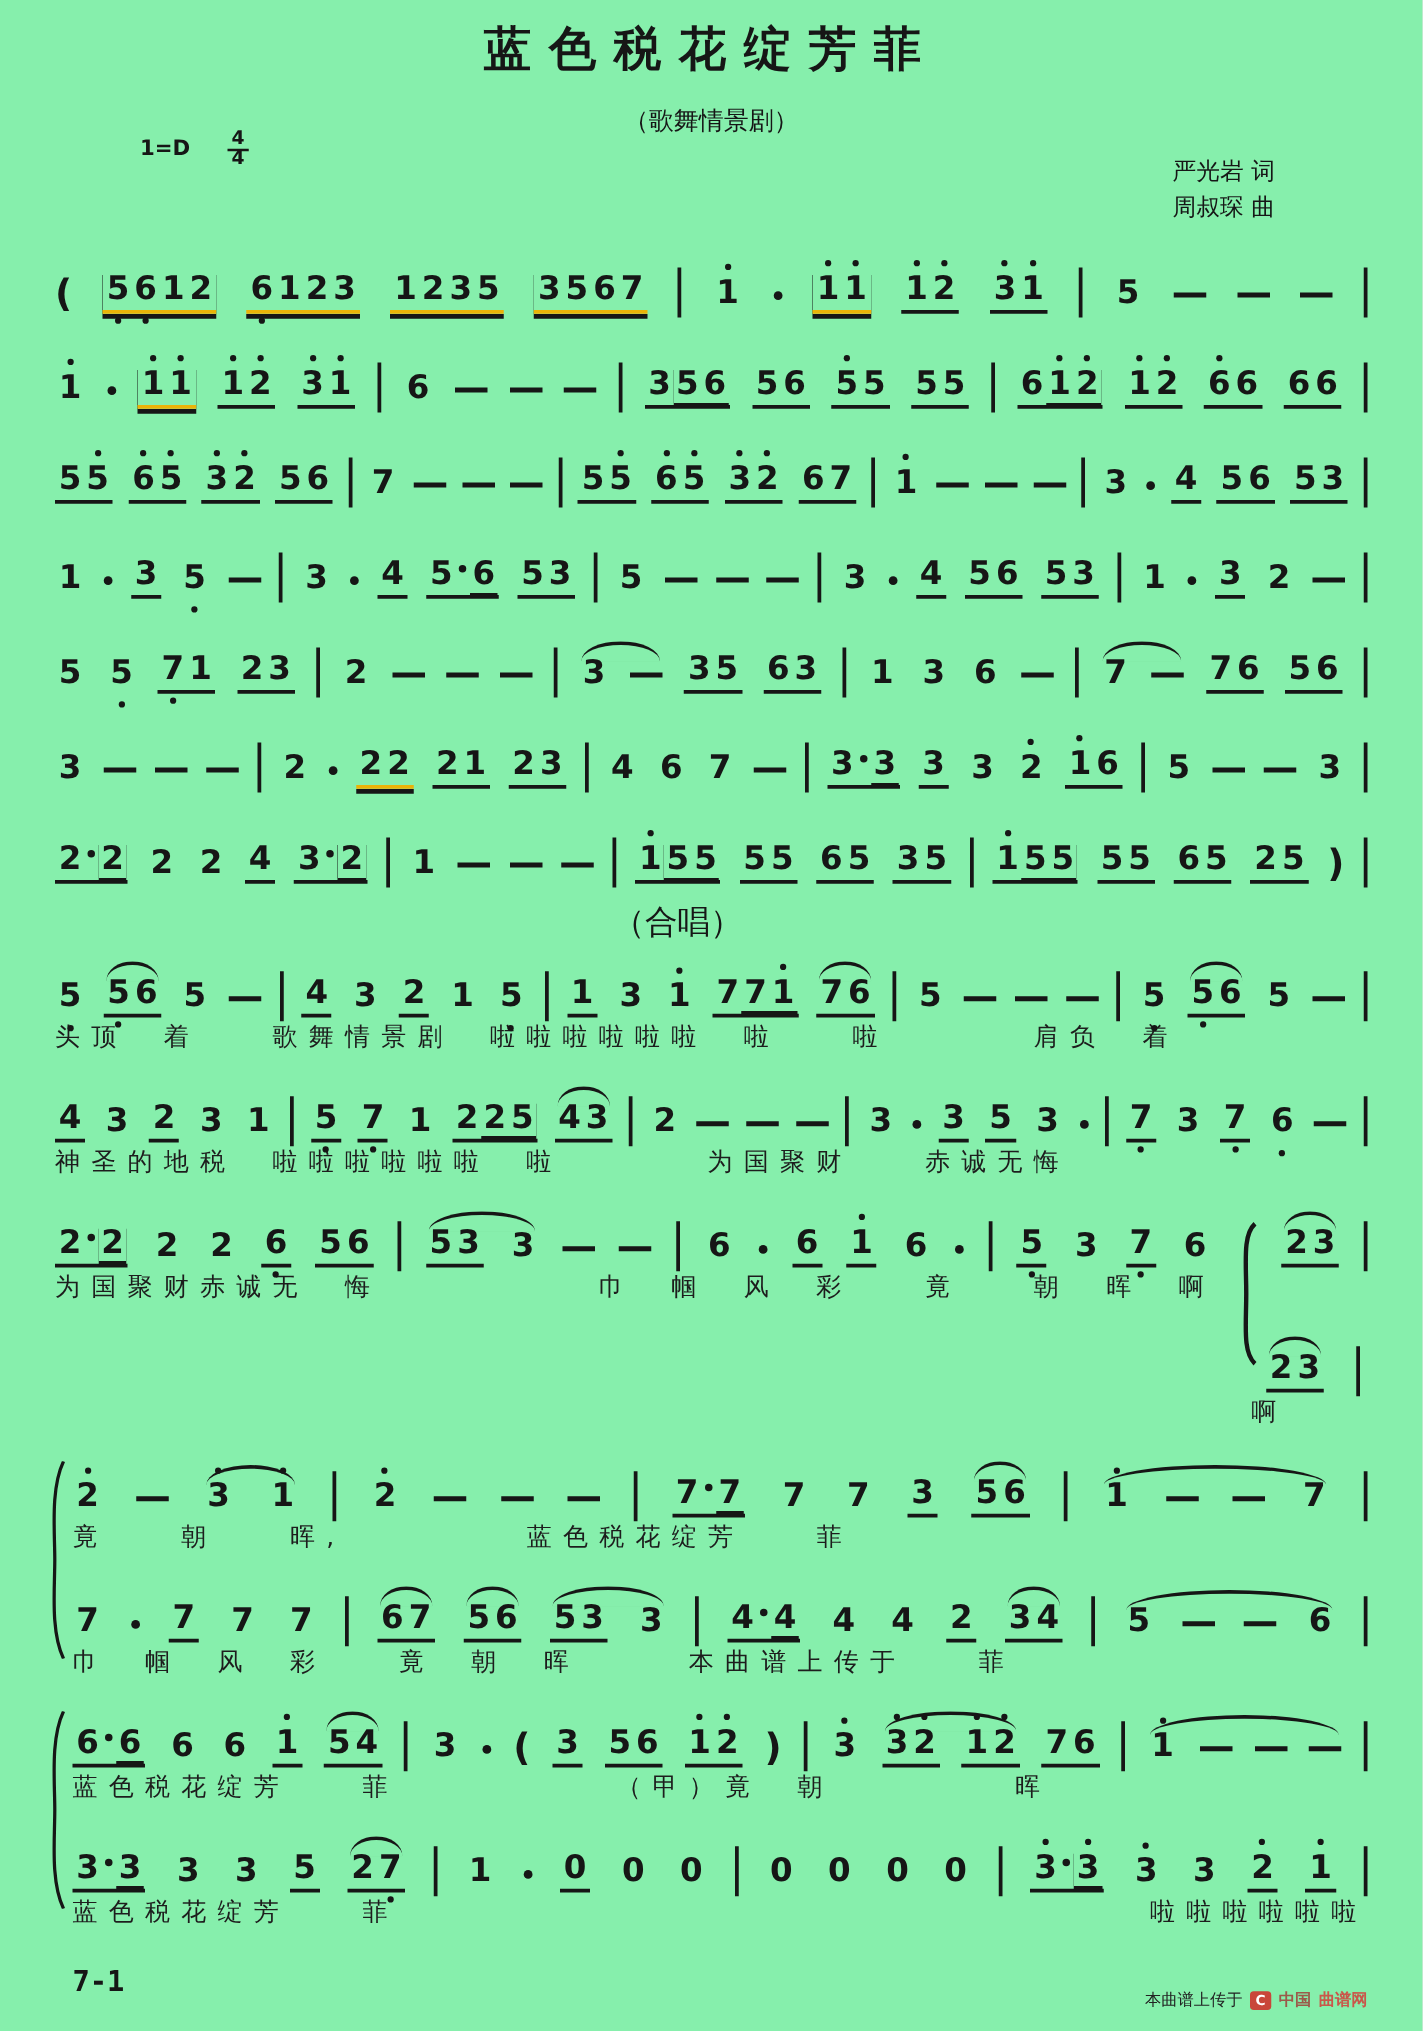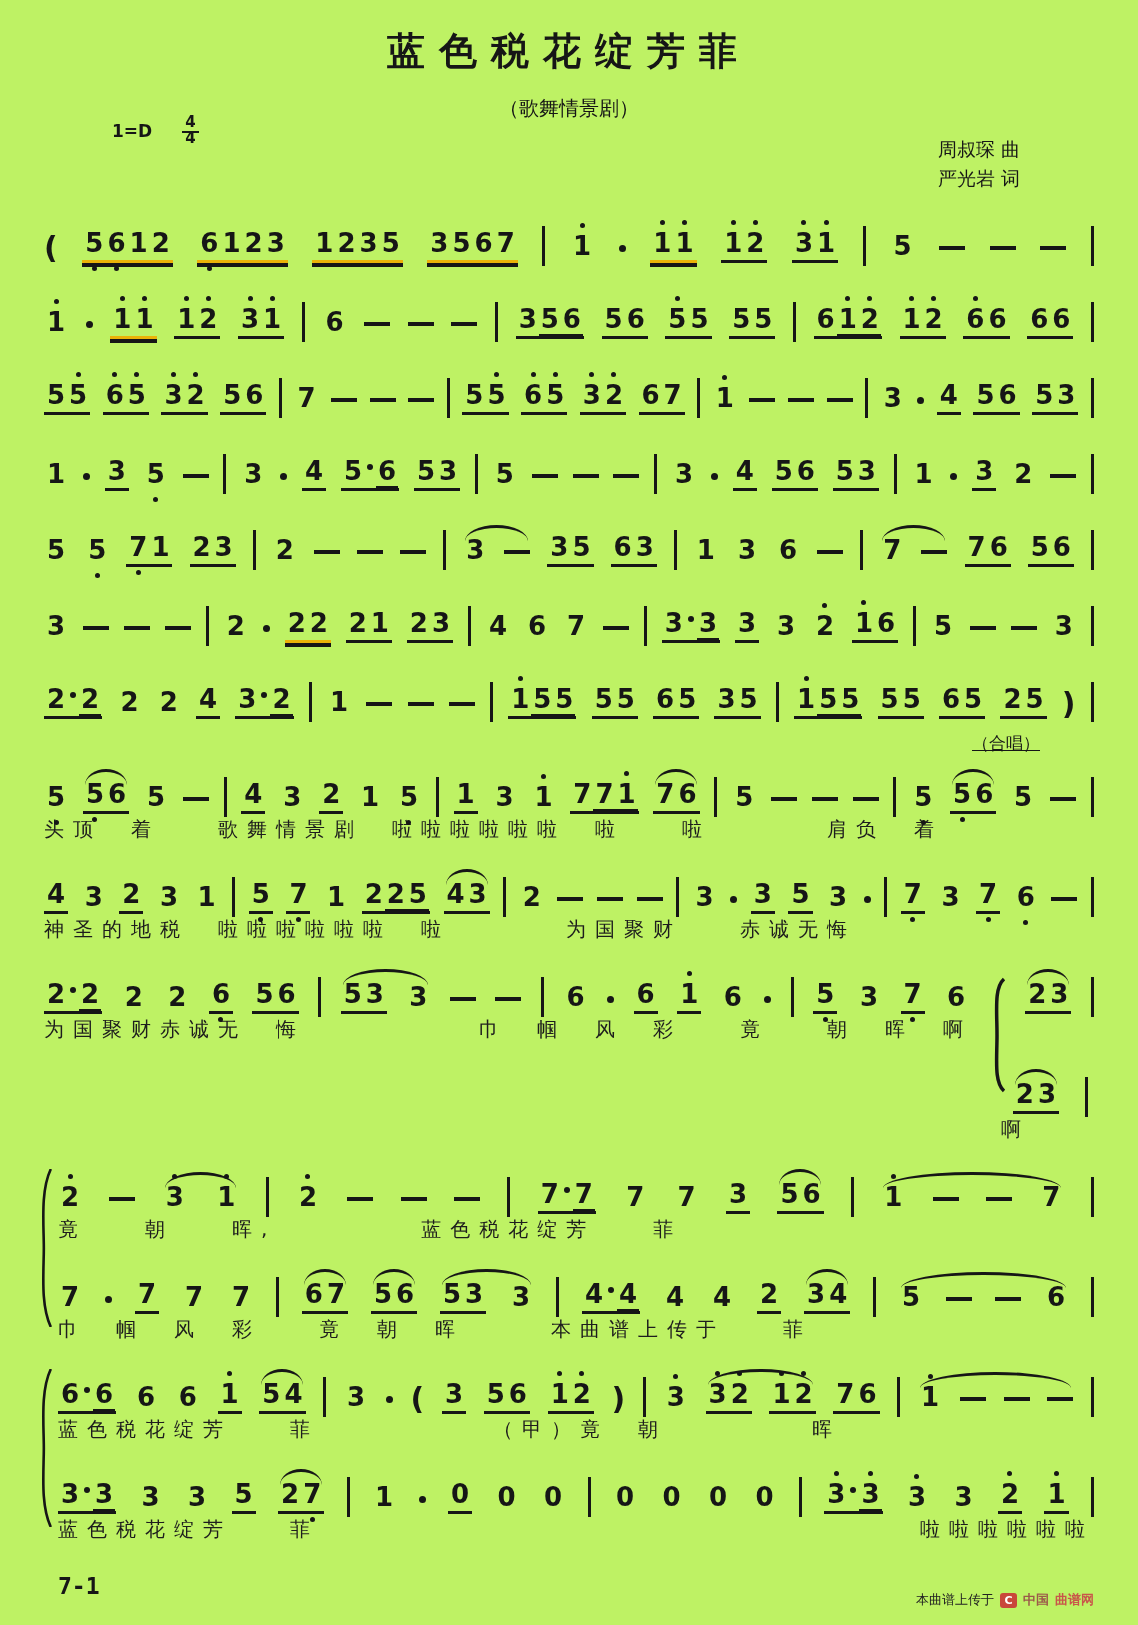--- a/index.html
+++ b/index.html
@@ -1,18 +1,18 @@
 <!DOCTYPE html>
 <html><head>
 <meta charset="utf-8">
 <style>
   html,body{margin:0;padding:0;background:#e8e8e8;}
   .sheet{
-    width:1138px;height:1625px;margin:0 auto;background:#bef264;
-    position:relative;box-sizing:border-box;padding:16px 44px;
+    width:1138px;height:1625px;margin:0 auto;background:#86efac;
+    position:relative;box-sizing:border-box;padding:4px 44px;
     font-family:"DejaVu Sans","Liberation Sans",sans-serif;color:#161616;
     overflow:hidden;
   }
   .title{margin-top:10px;text-align:center;font-size:38px;font-weight:bold;letter-spacing:14px;}
   .meta{position:relative;height:54px;margin-top:4px;}
   .keysig{position:absolute;left:68px;top:12px;font-size:17px;font-weight:bold;display:flex;align-items:center;margin-top:22px;}
   .frac{display:inline-block;text-align:center;margin-left:30px;font-size:15px;line-height:1.05;font-weight:bold;}
   .frac .top{border-bottom:2px solid #161616;padding:0 3px;}
   .subtitle{text-align:center;font-size:20px;padding-top:14px;}
   .credits{text-align:right;padding-right:74px;font-size:19px;line-height:1.55;margin-top:0;}
@@ -40,21 +40,21 @@
 
   .bar{width:3px;height:40px;background:#161616;margin-bottom:-3px;}
   .dash{width:26px;height:4px;background:#161616;margin-bottom:13px;}
   .bdot{width:7px;height:7px;border-radius:50%;background:#161616;margin-bottom:11px;}
   .paren{font-size:30px;font-weight:bold;line-height:34px;margin-bottom:-2px;}
   .arc{position:absolute;height:13px;border-top:3px solid #161616;border-radius:50% 50% 0 0 / 100% 100% 0 0;pointer-events:none;}
   .bigbk{margin-bottom:-80px;}
 
   .lyrics-line{font-size:20px;letter-spacing:9px;margin:2px 0 16px 0;white-space:pre;color:#1d1d1d;display:flex;justify-content:space-between;}
   .lyrics-line.right{justify-content:flex-end;padding-right:64px;}
-  .chorus-label{text-align:right;padding-right:54px;font-size:17px;margin:-8px 0 4px 0;text-decoration:underline;}
+  .chorus-label{text-align:center;padding-right:54px;font-size:26px;margin:-8px 0 4px 0;}
 
   .pageno{position:absolute;left:58px;bottom:26px;font-size:23px;font-weight:bold;font-family:"DejaVu Sans Mono","Liberation Mono",monospace;}
   .watermark{position:absolute;right:44px;bottom:16px;font-size:13px;display:flex;align-items:center;gap:6px;color:#222;}
   .logo{width:17px;height:15px;border-radius:3px;color:#fff;font-size:11px;font-weight:bold;display:inline-flex;align-items:center;justify-content:center;}
   .sitep{font-weight:bold;text-align:center;}
   .sites{font-weight:bold;font-family:Liberation Serif, serif;}
 </style>
 </head>
 <body>
 
@@ -66,22 +66,22 @@
       <span>1=D</span>
       <span class="frac">
         <span class="top">4</span><br>
         <span>4</span>
       </span>
     </div>
     <div class="subtitle">（歌舞情景剧）</div>
   </div>
 
   <div class="credits">
+    <div>严光岩 词</div>
     <div>周叔琛 曲</div>
-    <div>严光岩 词</div>
   </div>
 
   <div class="score">
       <div class="sys-group">
         <div class="music-line">
           <span class="paren">(</span>
           <span class="grp ul2"><span class="n">5<i class="ld"></i></span><span class="n">6<i class="ld"></i></span><span class="n">1</span><span class="n">2</span></span>
           <span class="grp ul2"><span class="n">6<i class="ld"></i></span><span class="n">1</span><span class="n">2</span><span class="n">3</span></span>
           <span class="grp ul2"><span class="n">1</span><span class="n">2</span><span class="n">3</span><span class="n">5</span></span>
           <span class="grp ul2"><span class="n">3</span><span class="n">5</span><span class="n">6</span><span class="n">7</span></span>

